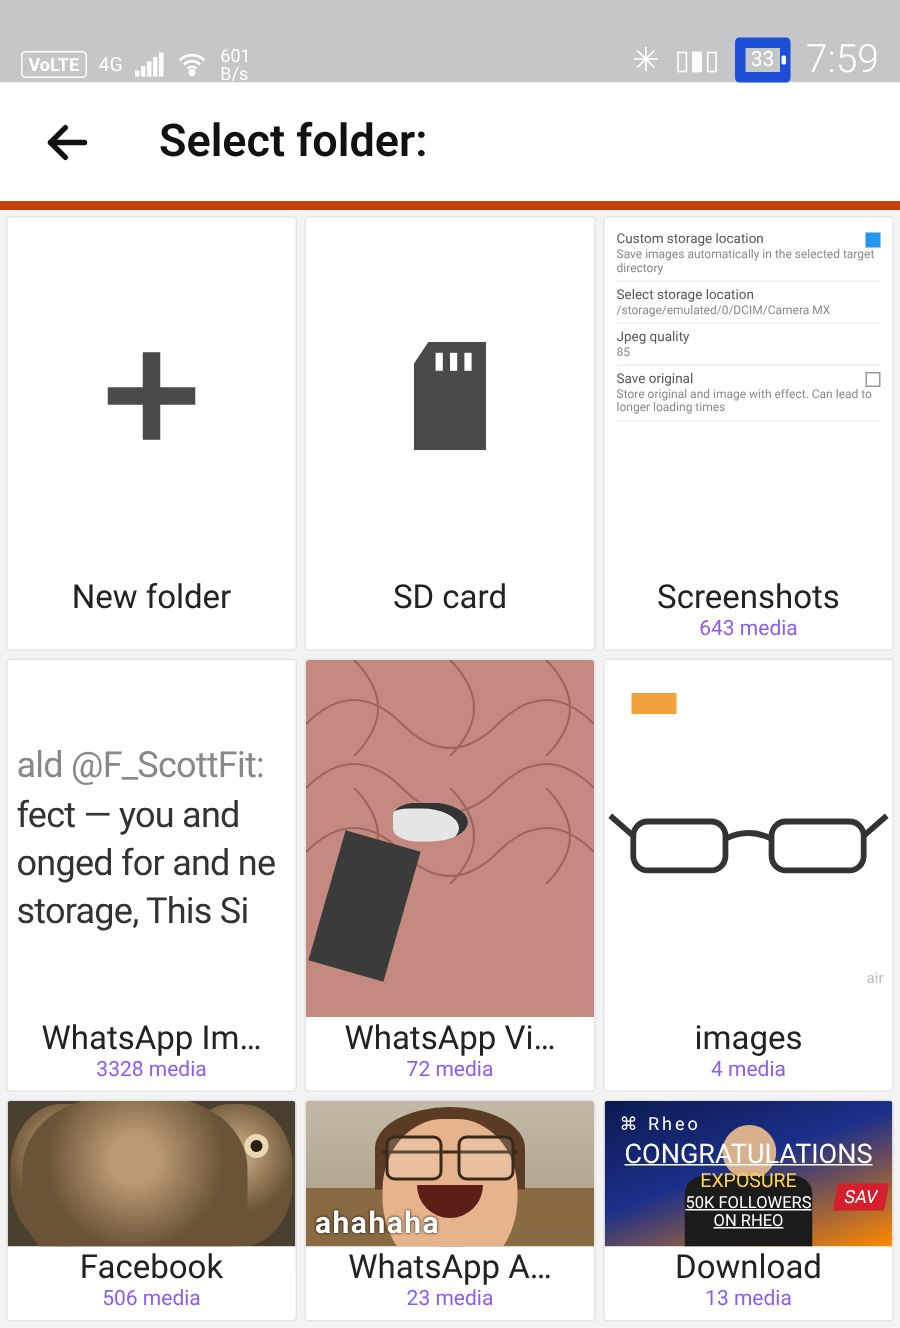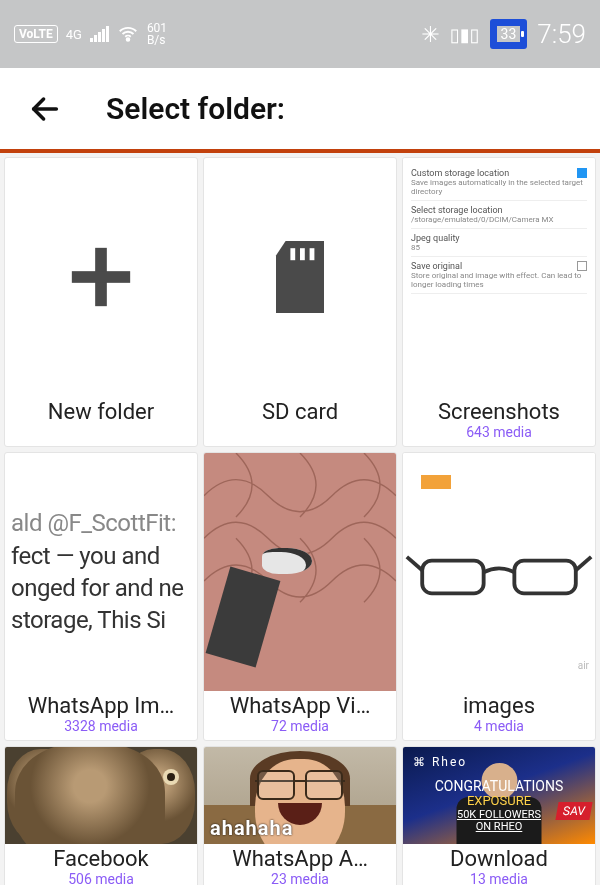--- a/index.html
+++ b/index.html
@@ -1,31 +1,31 @@
 <!DOCTYPE html>
 <html><head>
   <meta charset="utf-8">
   <style>
     * { margin:0; padding:0; box-sizing:border-box; font-family:-apple-system, Roboto, Arial, sans-serif; }
     body { background:#fff; width:600px; height:885px; overflow:hidden; }
 
-    .statusbar { height:68px; background:#c5c6c7; display:flex; align-items:center; justify-content:space-between; padding:0 14px; color:#fff; font-size:18px; }
+    .statusbar { height:55px; background:#c5c6c7; display:flex; align-items:flex-end; justify-content:space-between; padding:0 14px; color:#fff; font-size:18px; }
     .sb-left { display:flex; align-items:center; gap:8px; }
     .volte { border:1px solid #fff; border-radius:3px; font-size:12px; padding:1px 4px; font-weight:bold; }
     .sb-right { display:flex; align-items:center; gap:10px; font-size:22px; }
     .time { font-size:26px; font-weight:300; }
     .batt { border:7px solid #1d4ed8; border-radius:3px; font-size:14px; padding:0 4px; position:relative; }
     .batt::after { content:""; position:absolute; right:-4px; top:30%; width:3px; height:40%; background:#fff; border-radius:1px; }
     .sig { display:flex; align-items:flex-end; gap:1px; height:16px; }
     .sig span { width:3px; background:#fff; }
     .sig span:nth-child(1){height:4px} .sig span:nth-child(2){height:7px} .sig span:nth-child(3){height:10px} .sig span:nth-child(4){height:13px} .sig span:nth-child(5){height:16px}
     .wifi-svg { width:22px; height:22px; }
     .bps { font-size:12px; line-height:1; }
 
-    .appbar { height:85px; background:#fff; display:flex; align-items:center; padding:0 28px; gap:44px; border-bottom:4px solid #c2410c; }
+    .appbar { height:85px; background:#fff; display:flex; align-items:center; padding:0 28px; gap:44px; border-bottom:6px solid #c2410c; }
     .title { font-size:30px; font-weight:600; color:#111; }
 
     .grid { background:#f3f3f3; padding:4px; display:grid; grid-template-columns:repeat(3,1fr); gap:5px; height:calc(885px - 55px - 85px); }
     .card { background:#fff; border:1px solid #e4e4e4; border-radius:3px; display:flex; flex-direction:column; align-items:center; overflow:hidden;justify-content:space-between; }
     .thumb { width:100%; flex:1; display:flex; align-items:center; justify-content:center; overflow:hidden; position:relative; }
     .label { font-size:22px; color:#222; padding:2px 6px 0; white-space:nowrap; overflow:hidden; text-overflow:ellipsis; max-width:100%; text-align:center; }
     .count { font-size:14px; color:#8b5cf6; padding-bottom:6px; }
 
     
     .tweet { font-size:24px; color:#333; text-align:left; padding:6px; line-height:1.35; letter-spacing:-.5px; width:100%; }
@@ -68,21 +68,21 @@
     .cap { position:absolute; bottom:4px; left:6px; color:#fff; font-weight:700; font-size:20px; letter-spacing:1px; text-shadow:0 0 2px #000; }
 
     
     .rheo { width:100%; height:100%; background:linear-gradient(160deg,#0a1a4e 0%, #1c2f8a 45%, #ff8a00 100%); position:relative; overflow:hidden; color:#fff; font-family:Impact, sans-serif; text-align:center; }
     .rheo .tag { position:absolute; top:8px; left:10px; font-size:12px; letter-spacing:2px; }
     .dude { position:absolute; top:16px; left:50%; transform:translateX(-50%); width:85px; height:100px; }
     .dude .hd { width:36px; height:36px; background:#d8b08c; border-radius:50%; margin:0 auto; }
     .dude .bd { width:85px; height:70px; background:#1b1b1b; border-radius:12px 12px 0 0; margin-top:-2px; }
     .save { position:absolute; right:4px; top:55px; background:#d61f2c; padding:2px 6px; font-size:12px; transform:skewX(-10deg); }
     .banner { position:absolute; bottom:10px; left:0; right:0; font-size:13px; line-height:1.15; }
-    .banner .b1 { font-size:14px; } .banner .b2 { color:#ffd24a; font-size:13px; } .banner .b3 { font-size:11px;text-decoration:underline; }
+    .banner .b1 { font-size:18px;text-decoration:underline; } .banner .b2 { color:#ffd24a; font-size:13px; } .banner .b3 { font-size:11px;text-decoration:underline; }
   </style>
 </head>
 <body>
 
 <div class="statusbar">
   <div class="sb-left">
     <span class="volte">VoLTE</span>
     <span style="font-size:13px;">4G</span>
     <div class="sig">
         <span></span>

